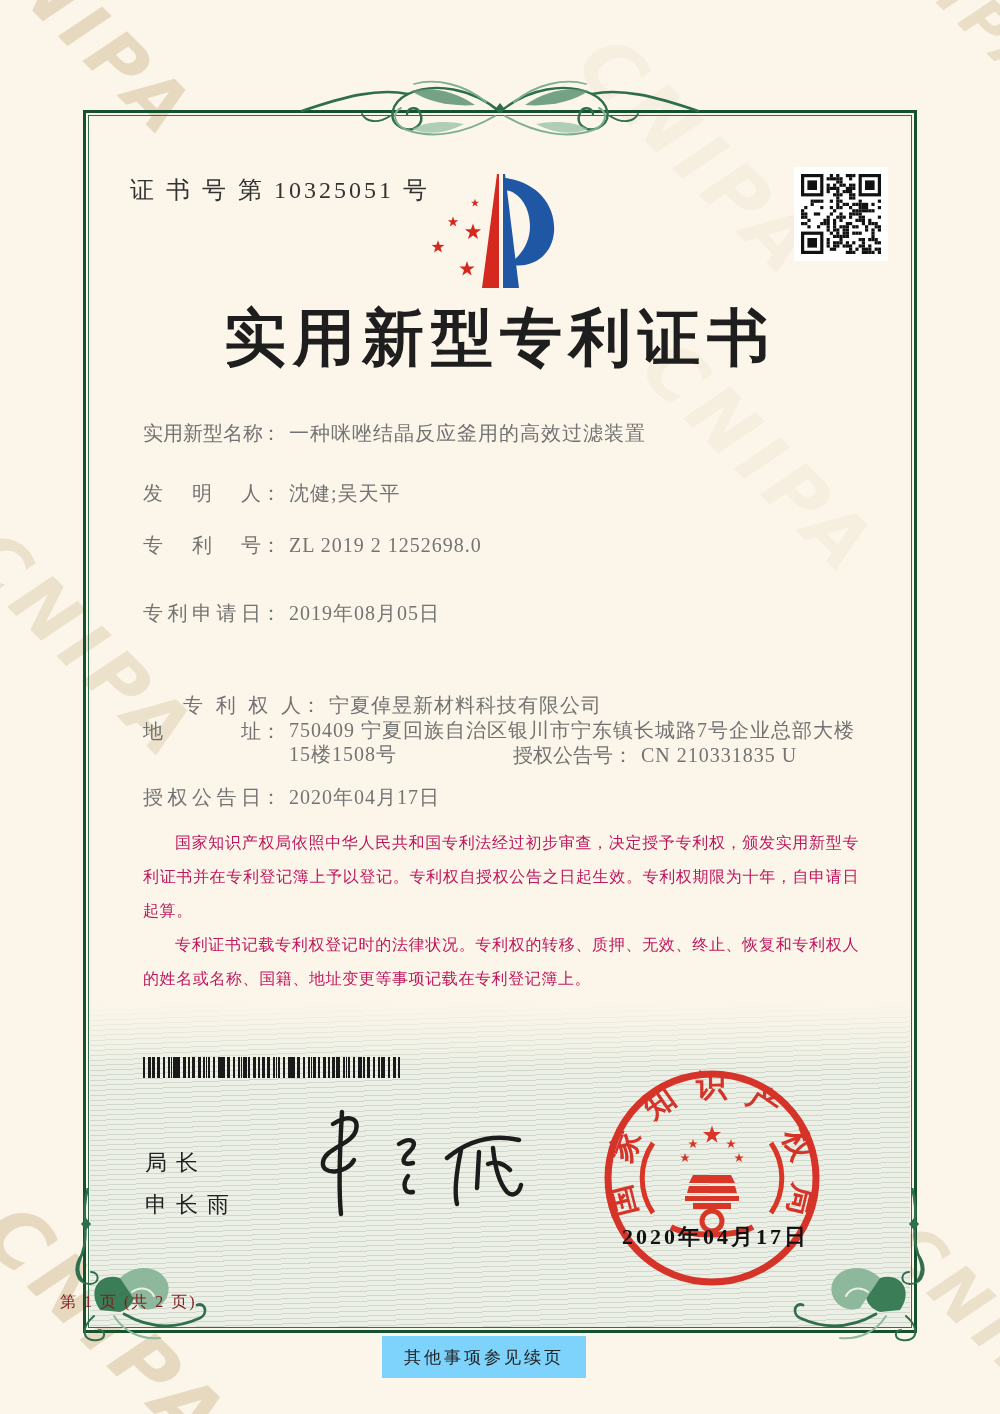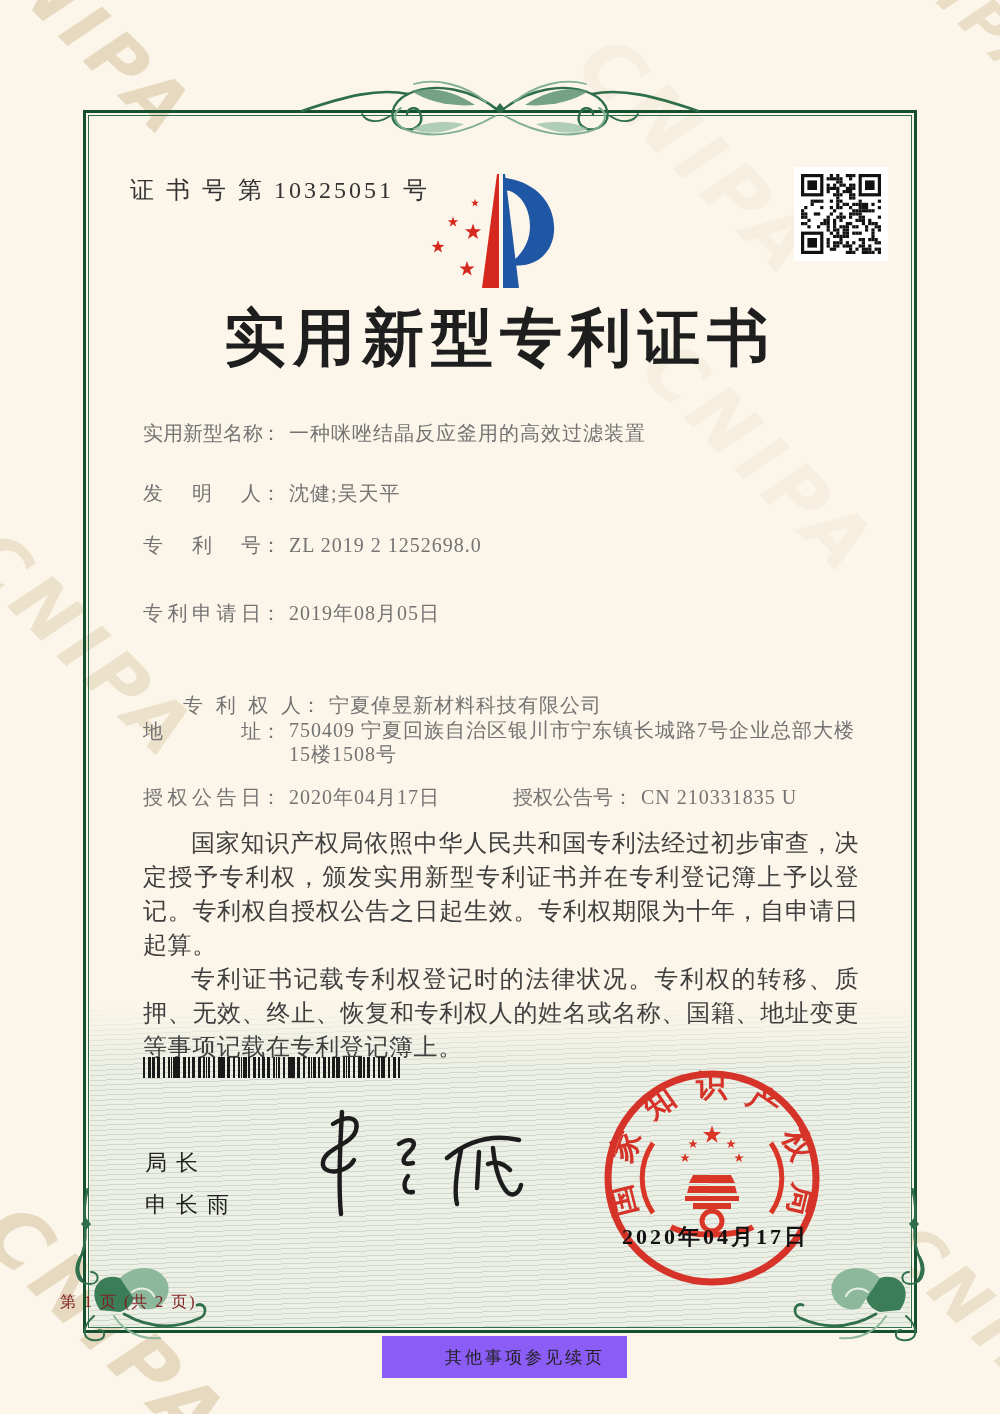--- a/index.html
+++ b/index.html
@@ -20,34 +20,34 @@
   .wavyfade{position:absolute;left:90px;top:1000px;width:820px;height:70px;
             background:linear-gradient(#fcf6ea, rgba(252,246,234,0));}
   .cert-no{position:absolute;left:130px;top:174px;font-size:24px;letter-spacing:3px;color:#333;text-align:center;}
   .title{position:absolute;left:0;top:296px;width:1000px;text-align:center;
          font-size:62px;font-weight:700;letter-spacing:7px;color:#1e1e1e;}
   .row{position:absolute;left:143px;font-size:20px;white-space:nowrap;color:#737373;}
   .jl{display:inline-block;width:118px;text-align:justify;text-align-last:justify;vertical-align:top;}
   .jl5{display:inline-block;width:100px;text-align:justify;text-align-last:justify;vertical-align:top;}
   .val{margin-left:8px;letter-spacing:1px;}
   .val.wrap{display:inline-block;white-space:normal;width:585px;line-height:24px;vertical-align:top;}
-  .bodytext{position:absolute;left:143px;top:826px;width:716px;font-size:24px;line-height:34px;
-            text-align:justify;letter-spacing:0.6px;color:#404040;}
+  .bodytext{position:absolute;left:143px;top:826px;width:716px;font-size:16px;line-height:34px;
+            text-align:justify;letter-spacing:0.6px;color:#be185d;}
   .bodytext p{margin:0;text-indent:2em;}
   .barcode{position:absolute;left:143px;top:1057px;width:257px;height:21px;
      background:
        repeating-linear-gradient(90deg,#1a1a1a 0 2px,rgba(0,0,0,0) 2px 5px),
        repeating-linear-gradient(90deg,#1a1a1a 0 1px,rgba(0,0,0,0) 1px 7px),
        repeating-linear-gradient(90deg,rgba(0,0,0,0) 0 9px,#1a1a1a 9px 12px,rgba(0,0,0,0) 12px 23px);}
   .signer{position:absolute;left:145px;font-size:22px;letter-spacing:9px;color:#222;}
   .pageinfo{position:absolute;left:60px;top:1292px;width:834px;text-align:left;
             font-size:16px;letter-spacing:2px;color:#7f1d1d;}
-  .footnote{position:absolute;left:382px;top:1336px;width:204px;height:42px;background:#8b5cf6;
+  .footnote{position:absolute;left:382px;top:1336px;width:204px;height:42px;background:#7dd3fc;
             display:flex;align-items:center;justify-content:center;font-size:17px;
-            letter-spacing:3px;color:#222;padding-left:41px;}
+            letter-spacing:3px;color:#222;}
   .sealdate{position:absolute;left:622px;top:1222px;font-size:22px;letter-spacing:3px;
             color:#111;z-index:6;font-weight:600;}
   .qrbox{position:absolute;left:794px;top:167px;width:94px;height:94px;background:#fff;
          display:flex;align-items:center;justify-content:center;}
   svg{display:block;}
 </style>
 </head>
 <body>
 
 <div class="page">
@@ -351,21 +351,21 @@
   </div>
   <div class="row" style="top:692px;margin-left:40px;">
     <span class="jl">专利权人</span><span>：</span><span class="val">宁夏倬昱新材料科技有限公司</span>
   </div>
   <div class="row" style="top:718px;">
     <span class="jl">地址</span><span>：</span><span class="val wrap">750409 宁夏回族自治区银川市宁东镇长城路7号企业总部大楼15楼1508号</span>
   </div>
   <div class="row" style="top:784px;">
     <span class="jl">授权公告日</span><span>：</span><span class="val">2020年04月17日</span>
   </div>
-  <div class="row" style="top:784px;left:513px;">
+  <div class="row" style="top:742px;left:513px;">
     <span class="jl5">授权公告号</span><span>：</span><span class="val">CN 210331835 U</span>
   </div>
 
   <div class="bodytext">
     <p>国家知识产权局依照中华人民共和国专利法经过初步审查，决定授予专利权，颁发实用新型专利证书并在专利登记簿上予以登记。专利权自授权公告之日起生效。专利权期限为十年，自申请日起算。</p>
     <p>专利证书记载专利权登记时的法律状况。专利权的转移、质押、无效、终止、恢复和专利权人的姓名或名称、国籍、地址变更等事项记载在专利登记簿上。</p>
   </div>
 
   <div class="barcode"></div>
 

